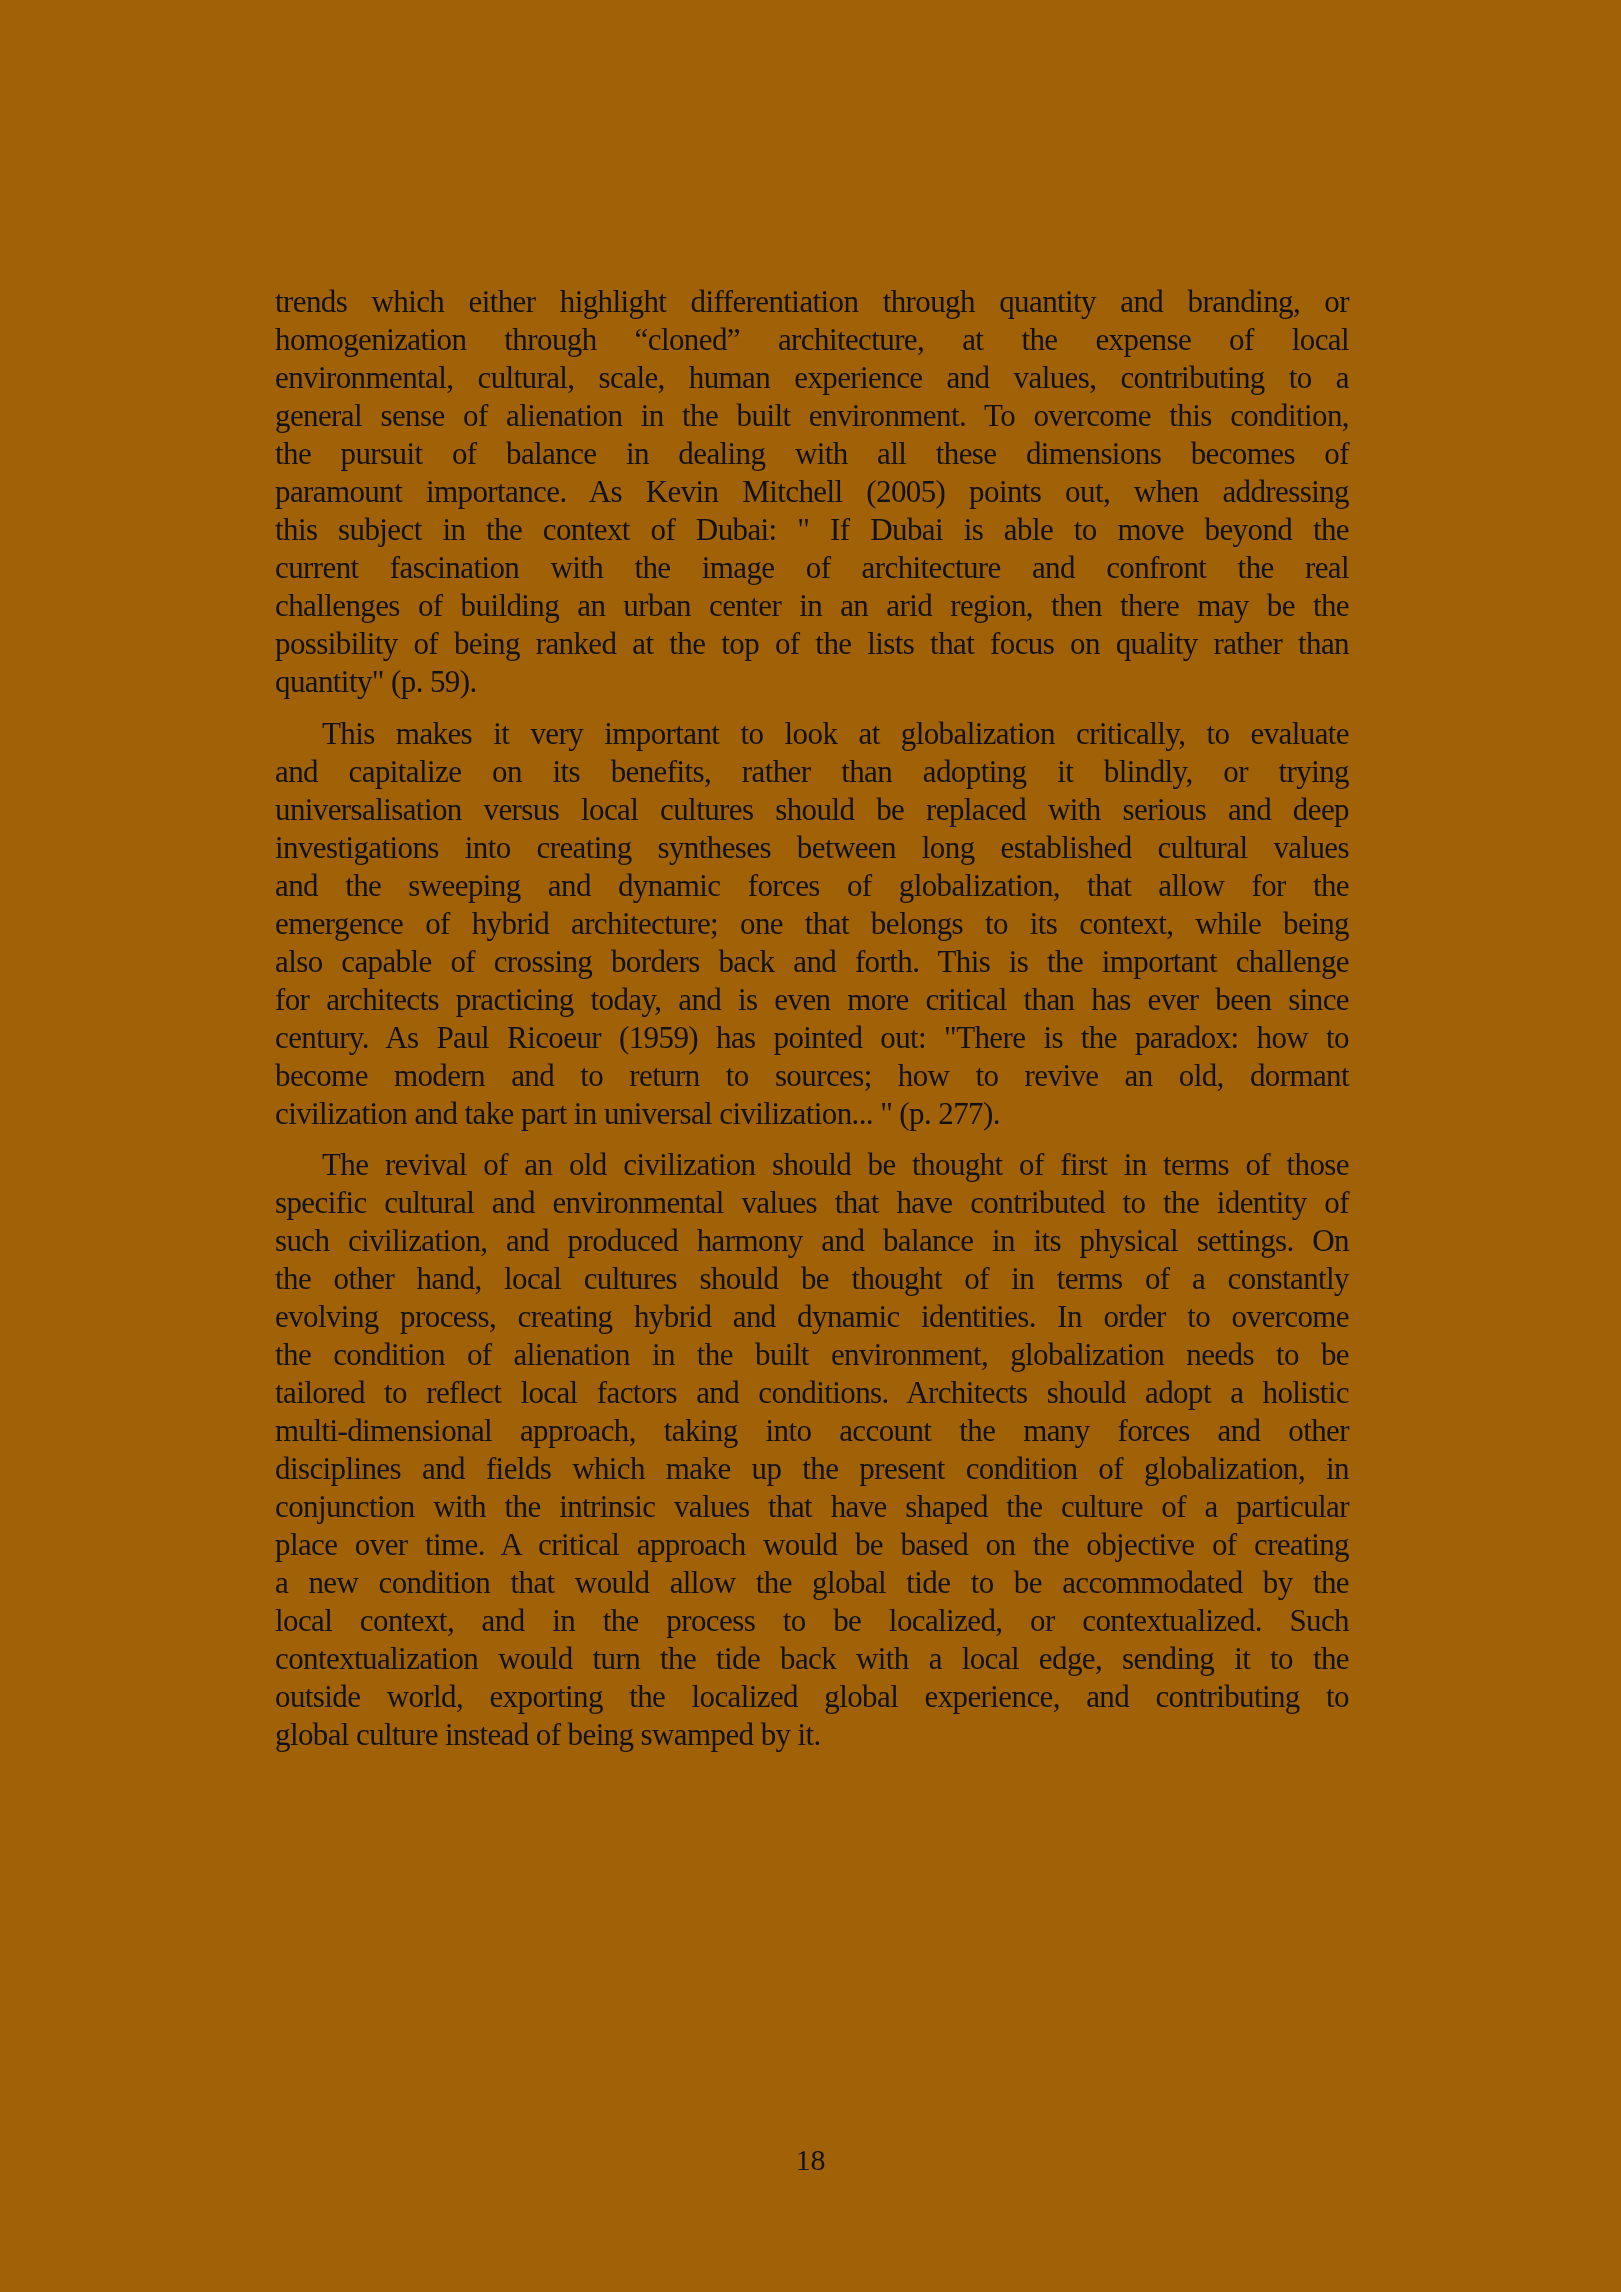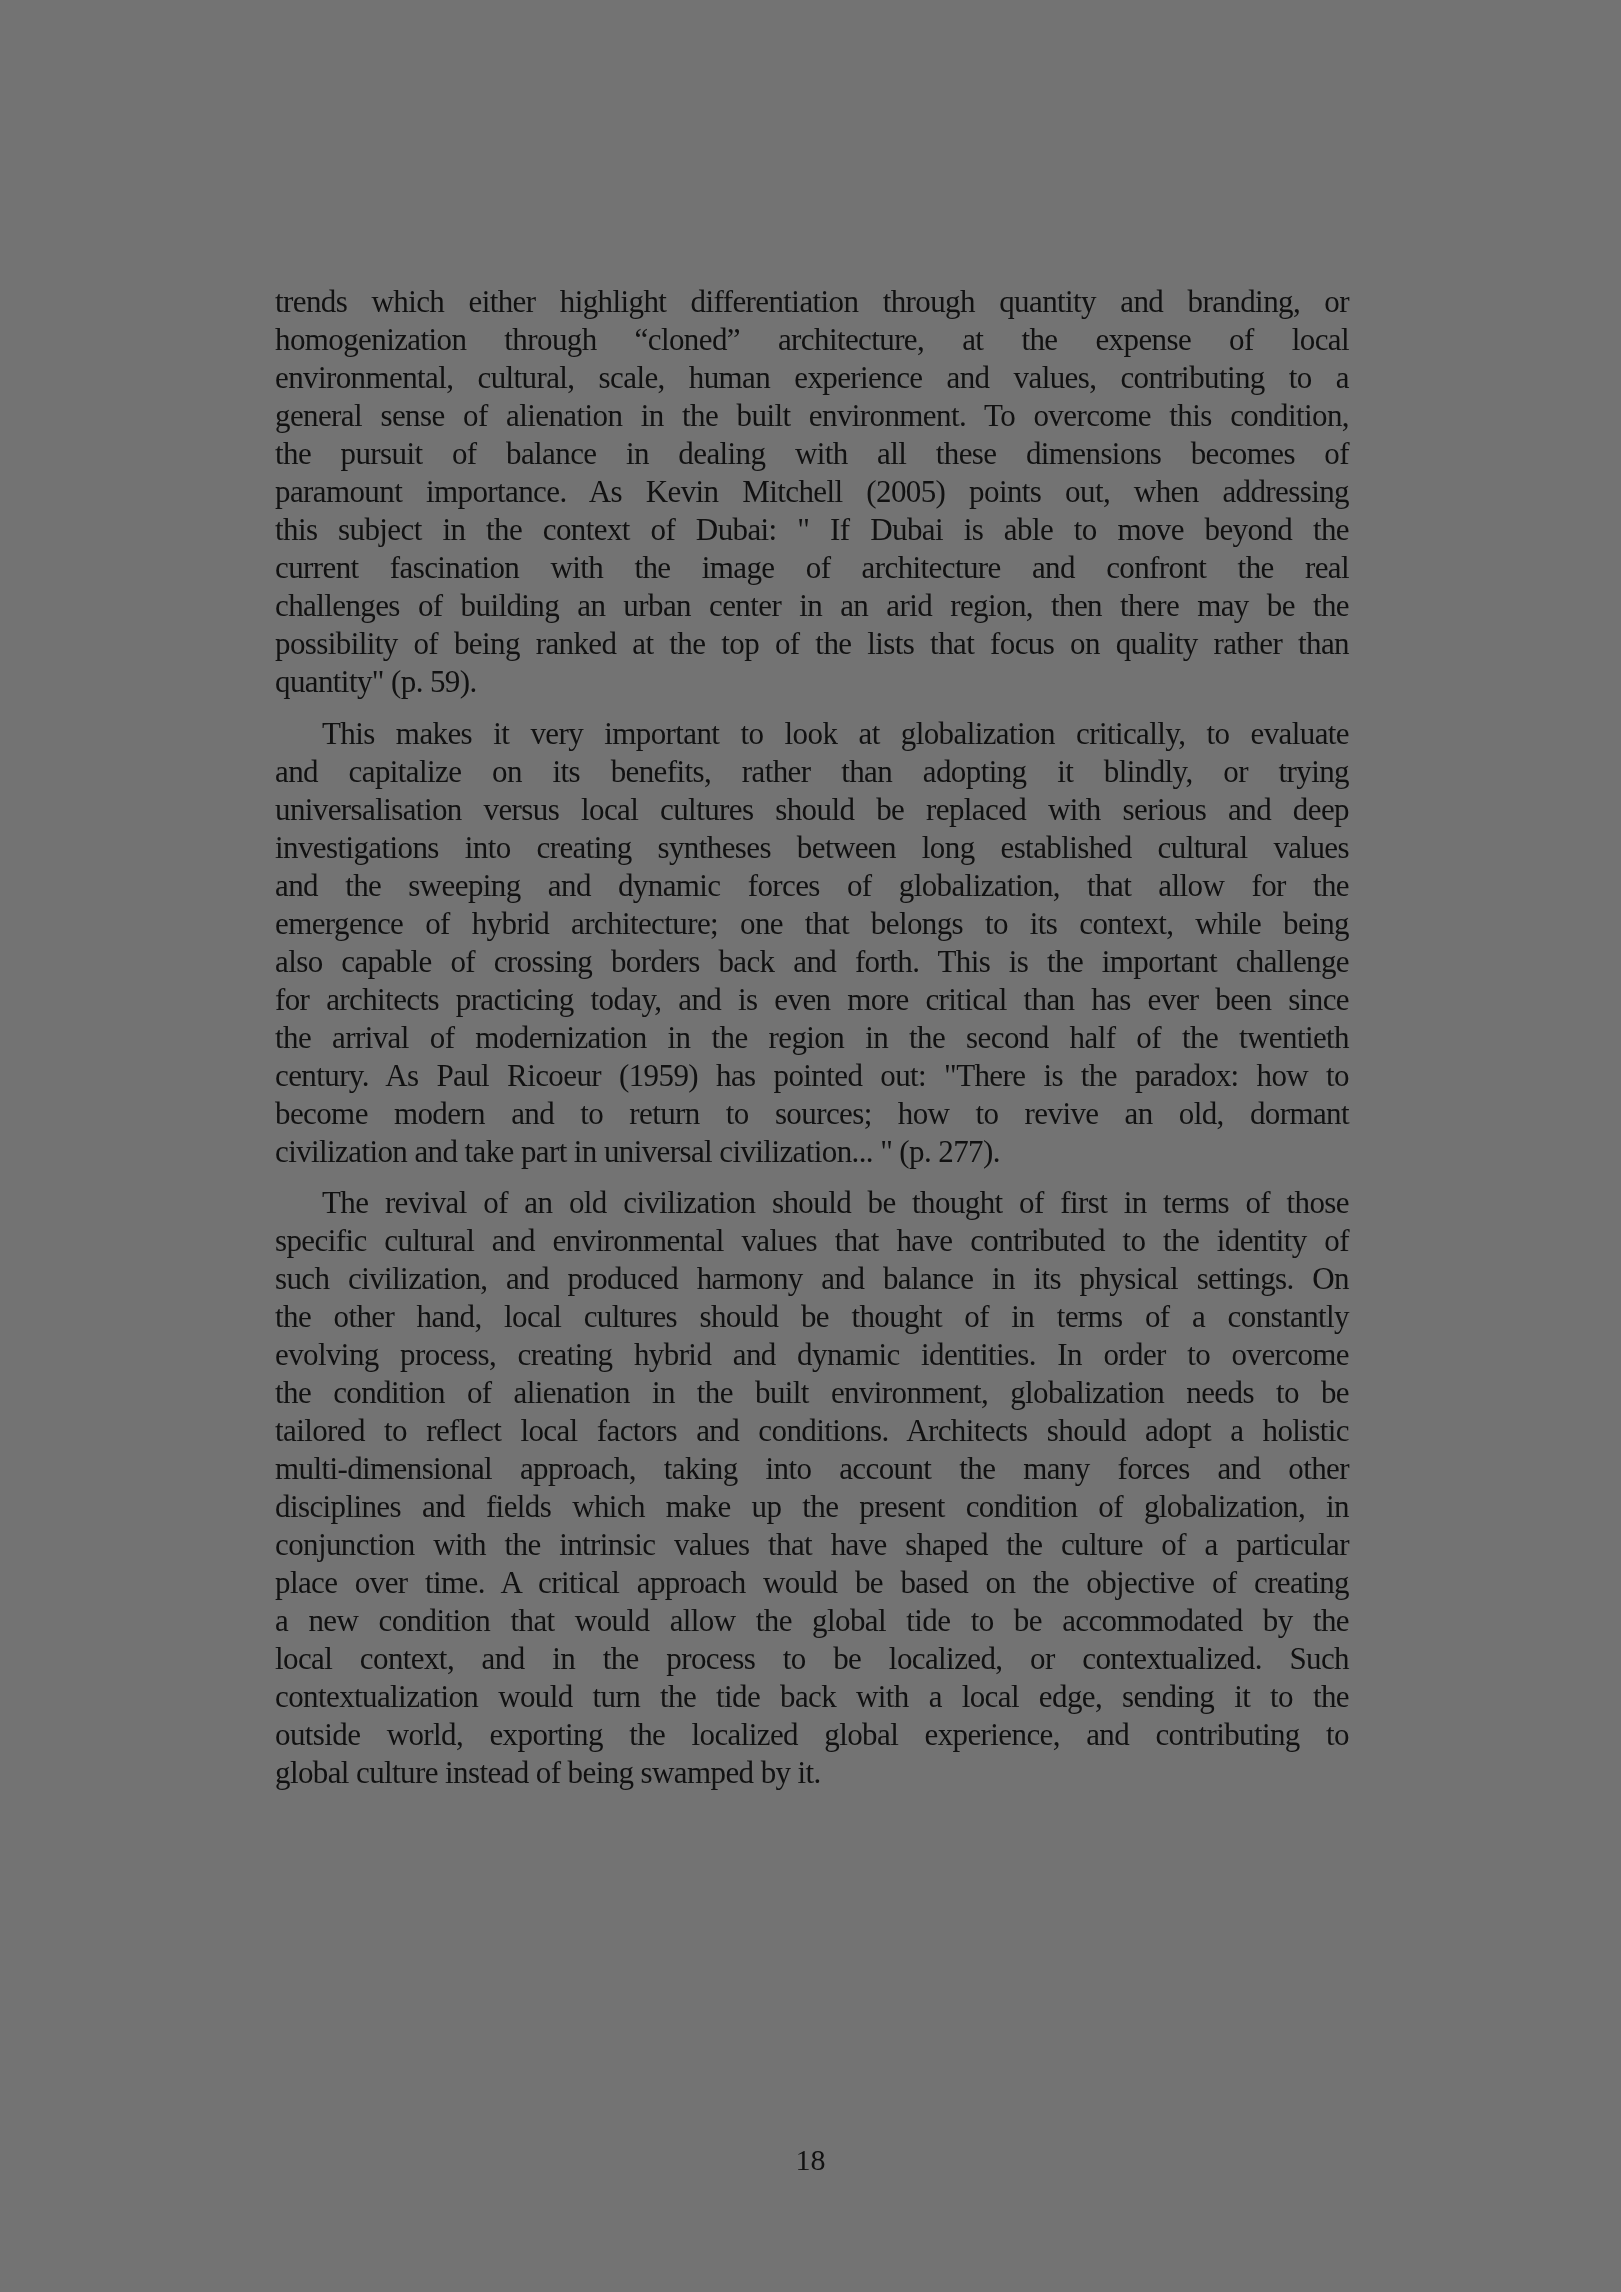--- a/index.html
+++ b/index.html
@@ -1,17 +1,17 @@
 <!DOCTYPE html>
 <html><head>
   <meta charset="utf-8">
   <style>
     html, body { margin: 0; padding: 0; background: #ffffff; }
     body { width: 1621px; height: 2293px; position: relative; overflow: hidden; }
-    .page { position: absolute; left: 0; top: 0; width: 1621px; height: 2293px; background: #737373; }
+    .page { position: absolute; left: 0; top: 0; width: 1621px; height: 2293px; background: #a16207; }
     .text-block {
       position: absolute; left: 275px; top: 283px; width: 1074px;
       font-family: "Liberation Serif", "DejaVu Serif", serif;
       font-size: 31px; color: #111; letter-spacing: -0.6px;
     }
     .para { margin: 0 0 13.7px 0; }
     .line {
       display: block; height: 38px; line-height: 38px;
       text-align: justify; text-align-last: justify; white-space: nowrap;
     }
@@ -44,21 +44,20 @@
 
     <div class="para indent">
       <span class="line first">This makes it very important to look at globalization critically, to evaluate</span>
       <span class="line">and capitalize on its benefits, rather than adopting it blindly, or trying</span>
       <span class="line">universalisation versus local cultures should be replaced with serious and deep</span>
       <span class="line">investigations into creating syntheses between long established cultural values</span>
       <span class="line">and the sweeping and dynamic forces of globalization, that allow for the</span>
       <span class="line">emergence of hybrid architecture; one that belongs to its context, while being</span>
       <span class="line">also capable of crossing borders back and forth. This is the important challenge</span>
       <span class="line">for architects practicing today, and is even more critical than has ever been since</span>
-      <span class="line">the arrival of modernization in the region in the second half of the twentieth</span>
       <span class="line">century. As Paul Ricoeur (1959) has pointed out: "There is the paradox: how to</span>
       <span class="line">become modern and to return to sources; how to revive an old, dormant</span>
       <span class="line last">civilization and take part in universal civilization... " (p. 277).</span>
     </div>
 
     <div class="para indent">
       <span class="line first">The revival of an old civilization should be thought of first in terms of those</span>
       <span class="line">specific cultural and environmental values that have contributed to the identity of</span>
       <span class="line">such civilization, and produced harmony and balance in its physical settings. On</span>
       <span class="line">the other hand, local cultures should be thought of in terms of a constantly</span>

